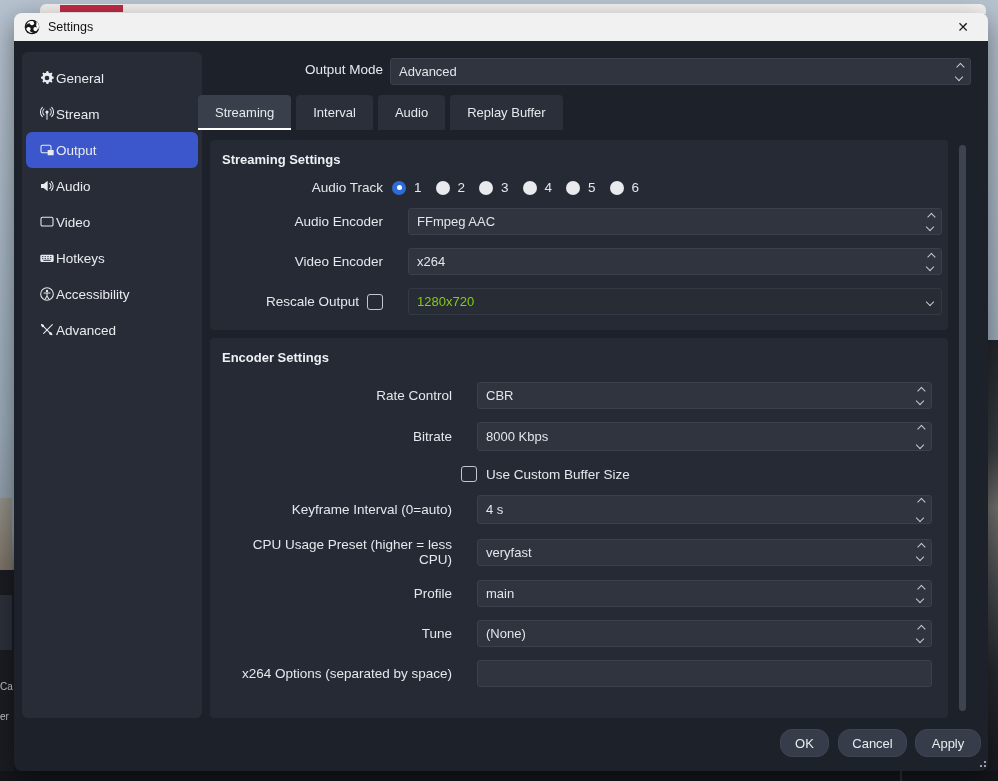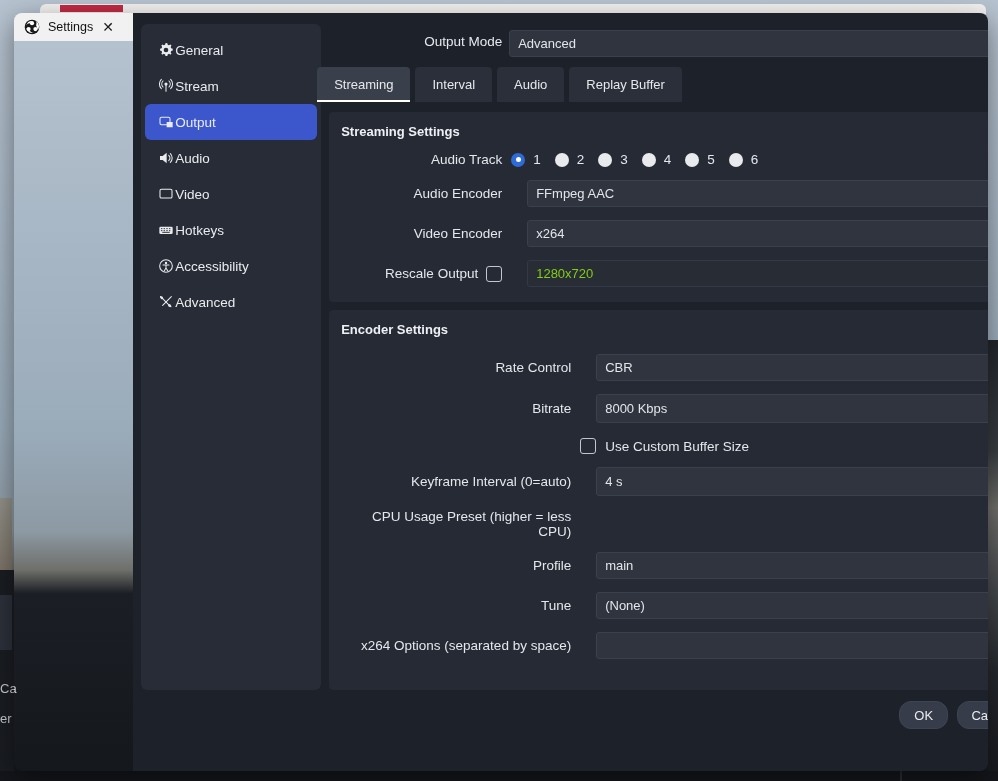--- a/index.html
+++ b/index.html
@@ -10,29 +10,29 @@
     background:linear-gradient(180deg,#b7c3d0 0%,#a8b7c5 30%,#9aabba 55%,#8d9aa4 68%,#6e6f6a 73%,#1b1e24 76%,#14171c 100%);
   }
   
   .top-browser-bar { position:absolute; left:40px; top:4px; width:946px; height:10px; background:#f4f3f1; border-radius:6px 6px 0 0; }
   .top-progress { position:absolute; left:60px; top:5px; width:63px; height:7px; background:#c22b45; }
   .right-strip { position:absolute; right:0; top:340px; width:12px; height:441px;
     background:linear-gradient(180deg,#23262c 0%,#3a3e42 25%,#72716d 38%,#4a4d50 55%,#26292e 75%,#17191e 100%); }
   .left-terrain { position:absolute; left:0; top:498px; width:12px; height:72px; background:linear-gradient(180deg,#93928a,#7d7468); }
   .left-dark { position:absolute; left:0; top:570px; width:14px; height:211px; background:#1a1d23; }
   .left-panel-frag { position:absolute; left:0; top:595px; width:12px; height:55px; background:#2c313b; }
-  .bg-frag { position:absolute; left:0; color:#c9ccd1; font-size:13px; }
+  .bg-frag { position:absolute; left:0; color:#c9ccd1; font-size:10px; }
   .bg-frag.f1 { top:681px; }
   .bg-frag.f2 { top:711px; }
   .bottom-strip { position:absolute; left:0; top:771px; width:998px; height:10px; background:#14161b; }
   .bottom-divider { position:absolute; left:900px; top:771px; width:2px; height:10px; background:#2a2d33; }
 
   
   .window { position:absolute; left:14px; top:13px; width:974px; height:758px;
-    border-radius:8px; overflow:hidden; box-shadow:0 8px 28px rgba(0,0,0,.45); display:flex; flex-direction:row; }
+    border-radius:8px; overflow:hidden; box-shadow:0 8px 28px rgba(0,0,0,.45); display:flex; flex-direction:column; }
   .titlebar { height:28px; background:#f1f1f1; display:flex; align-items:center; padding:0 10px; flex:0 0 auto; }
   .obs-logo { width:16px; height:16px; margin-right:8px; }
   .title-text { font-size:12.5px; color:#111; }
   .close-btn { margin-left:auto; width:30px; height:24px; display:flex; align-items:center; justify-content:center;
     color:#1b1b1b; font-size:14px; cursor:default; }
   .content { flex:1; position:relative; background:#1d212a; }
 
   
   .sidebar { position:absolute; left:8px; top:11px; width:180px; height:666px; background:#272c36; border-radius:6px; padding:8px 4px; }
   .side-item { height:36px; display:flex; align-items:center; padding:0 12px; border-radius:6px; color:#e9ebef; font-size:13.5px; }
@@ -358,20 +358,27 @@
               <span class="chev up"></span>
               <span class="chev dn"></span>
             </span>
         </div>
       </div>
 
       <div class="form-row">
         <div class="label-col">
             <span>CPU Usage Preset (higher = less CPU)</span>
           </div>
+        <div class="sel ctrl">
+          <span>veryfast</span>
+          <span class="spin">
+              <span class="chev up"></span>
+              <span class="chev dn"></span>
+            </span>
+        </div>
       </div>
 
       <div class="form-row">
         <div class="label-col">
             <span>Profile</span>
           </div>
         <div class="sel ctrl">
           <span>main</span>
           <span class="spin">
               <span class="chev up"></span>

